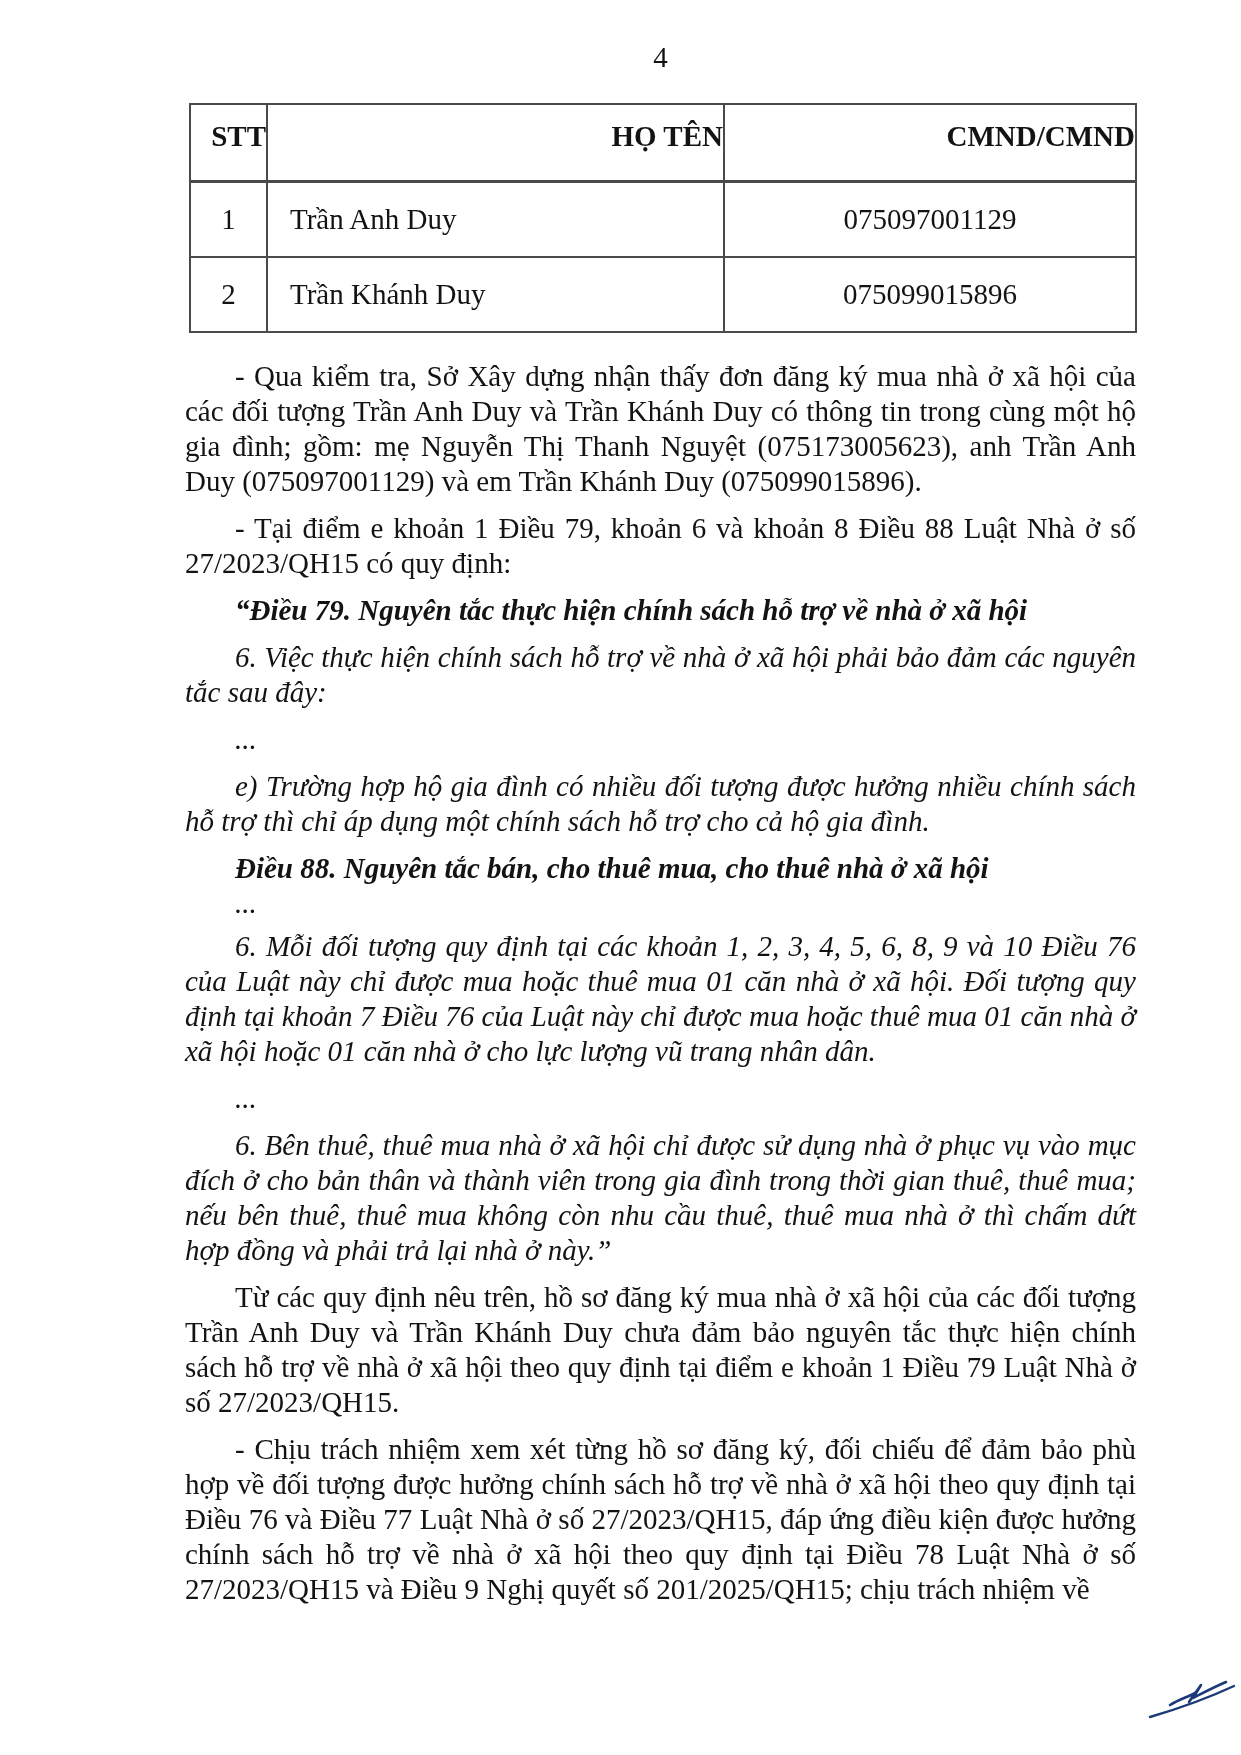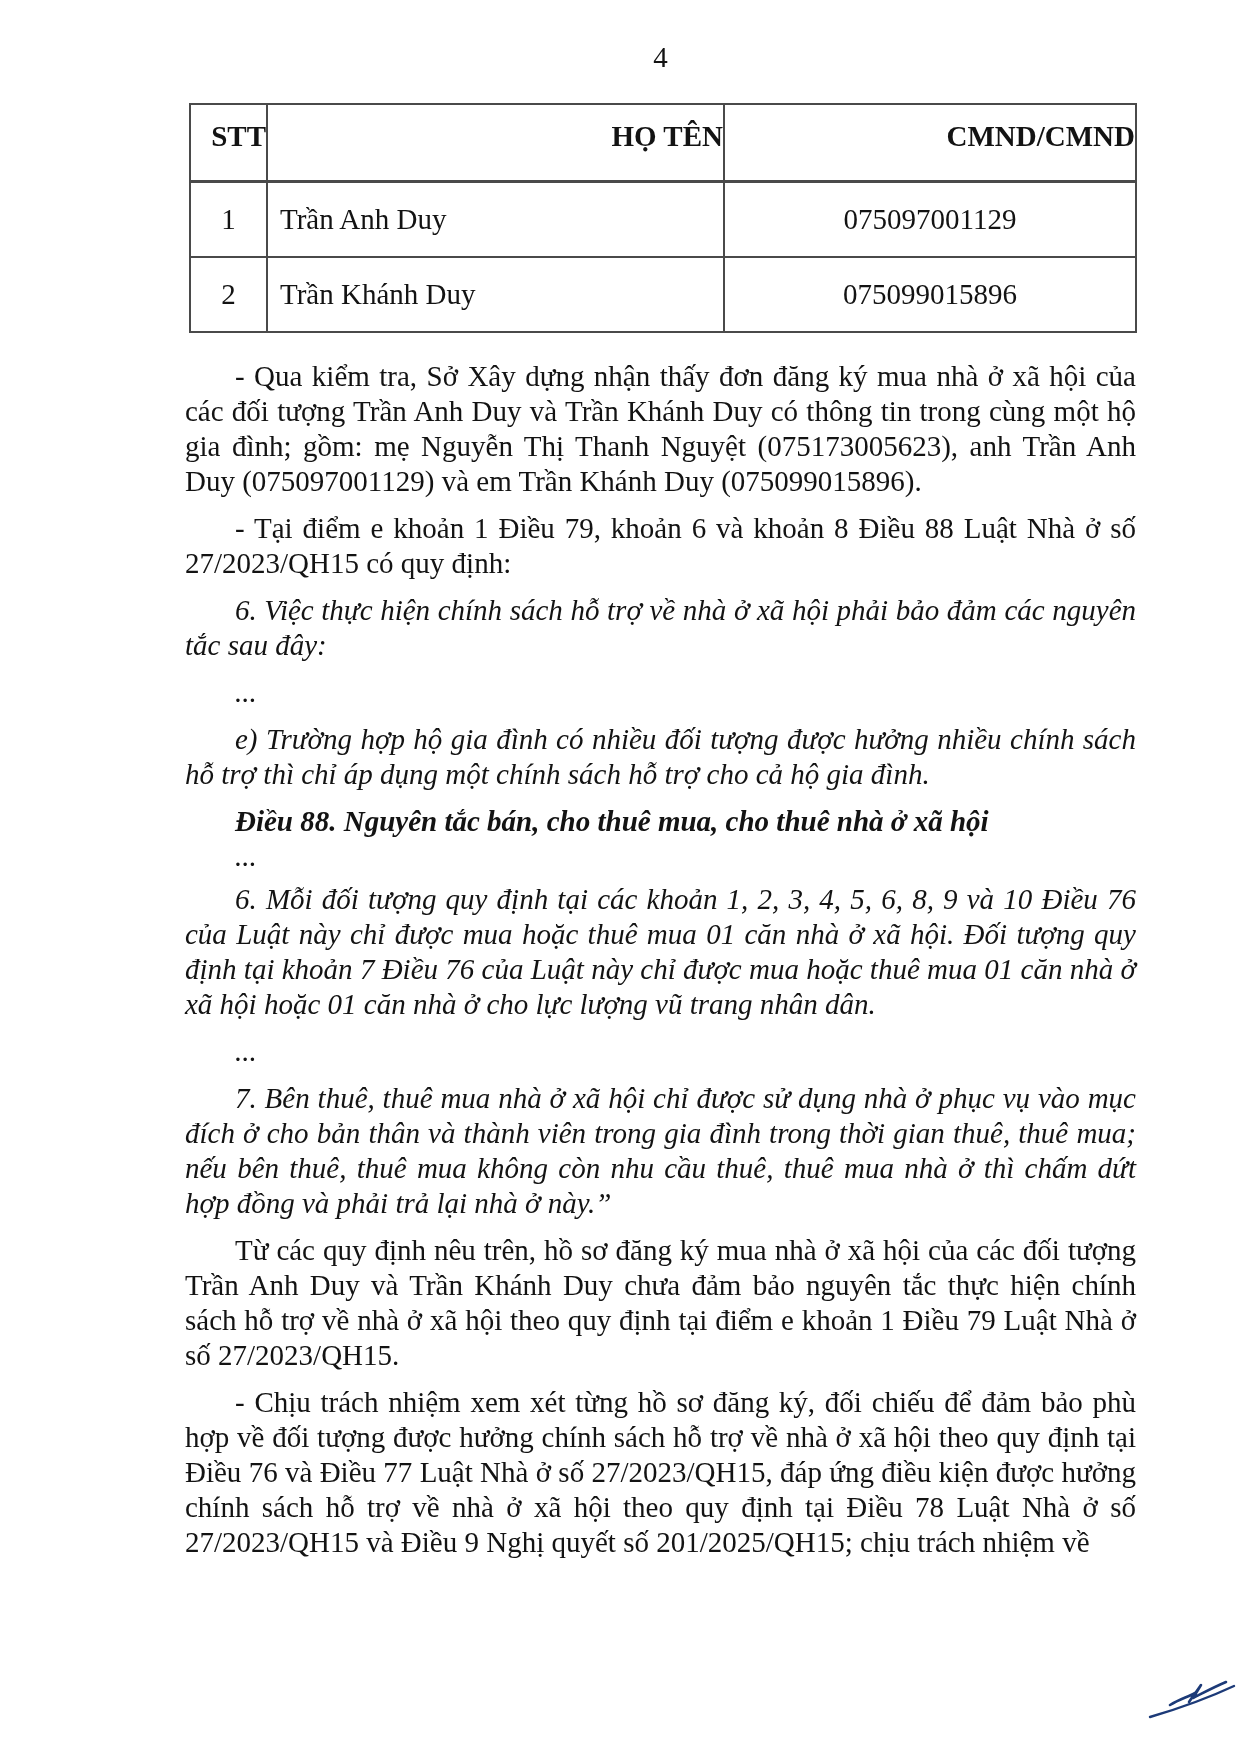--- a/index.html
+++ b/index.html
@@ -44,21 +44,21 @@
     text-align: right;
     padding: 14px 0 26px 0;
     border-bottom-width: 3px;
   }
   table.doc-table td {
     padding: 19px 0 19px 0;
     text-align: center;
   }
   table.doc-table td.cell-name {
     text-align: left;
-    padding-left: 12px;
+    padding-left: 22px;
   }
   .p {
     text-align: justify;
     text-indent: 50px;
     margin: 0 0 12px 0;
   }
   .pi { font-style: italic; }
   .hbi { font-weight: bold; font-style: italic; text-align: left; }
   .hb  { font-weight: bold; text-align: left; }
   .dots { text-align: left; }
@@ -103,28 +103,29 @@
       <tr>
         <td>2</td>
         <td class="cell-name">Trần Khánh Duy</td>
         <td>075099015896</td>
       </tr>
     </tbody>
   </table>
 
   <p class="p">- Qua kiểm tra, Sở Xây dựng nhận thấy đơn đăng ký mua nhà ở xã hội của các đối tượng Trần Anh Duy và Trần Khánh Duy có thông tin trong cùng một hộ gia đình; gồm: mẹ Nguyễn Thị Thanh Nguyệt (075173005623), anh Trần Anh Duy (075097001129) và em Trần Khánh Duy (075099015896).</p>
   <p class="p">- Tại điểm e khoản 1 Điều 79, khoản 6 và khoản 8 Điều 88 Luật Nhà ở số 27/2023/QH15 có quy định:</p>
+  <p class="p hbi">“Điều 79. Nguyên tắc thực hiện chính sách hỗ trợ về nhà ở xã hội</p>
   <p class="p pi">6. Việc thực hiện chính sách hỗ trợ về nhà ở xã hội phải bảo đảm các nguyên tắc sau đây:</p>
   <p class="p pi dots">...</p>
   <p class="p pi">e) Trường hợp hộ gia đình có nhiều đối tượng được hưởng nhiều chính sách hỗ trợ thì chỉ áp dụng một chính sách hỗ trợ cho cả hộ gia đình.</p>
   <p class="p hbi mb0">Điều 88. Nguyên tắc bán, cho thuê mua, cho thuê nhà ở xã hội</p>
   <p class="p pi dots mb8">...</p>
   <p class="p pi">6. Mỗi đối tượng quy định tại các khoản 1, 2, 3, 4, 5, 6, 8, 9 và 10 Điều 76 của Luật này chỉ được mua hoặc thuê mua 01 căn nhà ở xã hội. Đối tượng quy định tại khoản 7 Điều 76 của Luật này chỉ được mua hoặc thuê mua 01 căn nhà ở xã hội hoặc 01 căn nhà ở cho lực lượng vũ trang nhân dân.</p>
   <p class="p pi dots">...</p>
-  <p class="p pi">7. Bên thuê, thuê mua nhà ở xã hội chỉ được sử dụng nhà ở phục vụ vào mục đích ở cho bản thân và thành viên trong gia đình trong thời gian thuê, thuê mua; nếu bên thuê, thuê mua không còn nhu cầu thuê, thuê mua nhà ở thì chấm dứt hợp đồng và phải trả lại nhà ở này.”</p>
+  <p class="p pi">6. Bên thuê, thuê mua nhà ở xã hội chỉ được sử dụng nhà ở phục vụ vào mục đích ở cho bản thân và thành viên trong gia đình trong thời gian thuê, thuê mua; nếu bên thuê, thuê mua không còn nhu cầu thuê, thuê mua nhà ở thì chấm dứt hợp đồng và phải trả lại nhà ở này.”</p>
   <p class="p mt4">Từ các quy định nêu trên, hồ sơ đăng ký mua nhà ở xã hội của các đối tượng Trần Anh Duy và Trần Khánh Duy chưa đảm bảo nguyên tắc thực hiện chính sách hỗ trợ về nhà ở xã hội theo quy định tại điểm e khoản 1 Điều 79 Luật Nhà ở số 27/2023/QH15.</p>
   <p class="p">- Chịu trách nhiệm xem xét từng hồ sơ đăng ký, đối chiếu để đảm bảo phù hợp về đối tượng được hưởng chính sách hỗ trợ về nhà ở xã hội theo quy định tại Điều 76 và Điều 77 Luật Nhà ở số 27/2023/QH15, đáp ứng điều kiện được hưởng chính sách hỗ trợ về nhà ở xã hội theo quy định tại Điều 78 Luật Nhà ở số 27/2023/QH15 và Điều 9 Nghị quyết số 201/2025/QH15; chịu trách nhiệm về</p>
 
   <svg class="signature" viewBox="0 0 92 50">
     <path d="M24 33 C 34 27, 42 25, 49 21 L 43 30 L 55 13 L 47 26 C 57 21, 68 15, 80 10" fill="none" stroke="#1c3a78" stroke-width="2.6" stroke-linecap="round" stroke-linejoin="round"></path>
     <path d="M4 45 C 28 38, 58 28, 88 14" fill="none" stroke="#1c3a78" stroke-width="2.4" stroke-linecap="round"></path>
   </svg>
 
 </div>
 

